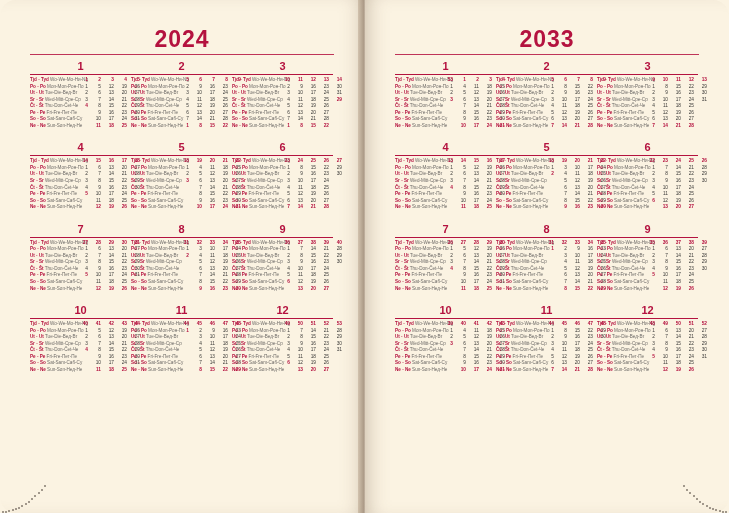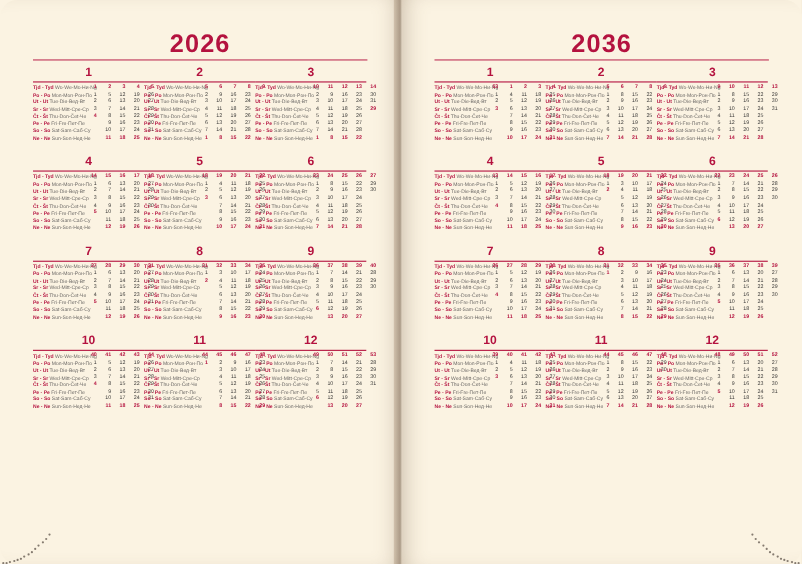--- a/index.html
+++ b/index.html
@@ -62,21 +62,21 @@
   .corner.bl{left:0;bottom:0;}
   .corner.br{right:0;bottom:0;}
   .dot{position:absolute;width:2px;height:2px;border-radius:50%;background:#5d534a;opacity:.75;}
 </style>
 </head>
 <body>
 
 <div class="spread">
 
   <div class="page left">
-    <div class="year">2026</div>
+    <div class="year">2024</div>
     <div class="rule" style="left:30px;top:54px;width:304px;"></div>
     <div class="grid" id="grid-left">
         <div class="qrow">
           <div class="month">
             <div class="mhdr">1</div>
             <div class="mline"></div>
             <div class="mbody">
               <div class="daynames">
                 <div class="dn"><span>Tjd - Tyd</span><span class="lat"> Wo-We-Mo-Hи-Ng</span></div>
                 <div class="dn"><span>Po - Po</span><span class="lat"> Mon-Mon-Pон-По</span></div>
@@ -895,21 +895,21 @@
               </div>
             </div>
           </div>
         </div>
       </div>
   </div>
 
   <div class="gutter"></div>
 
   <div class="page right">
-    <div class="year">2036</div>
+    <div class="year">2033</div>
     <div class="rule" style="left:30px;top:54px;width:304px;"></div>
     <div class="grid" id="grid-right">
         <div class="qrow">
           <div class="month">
             <div class="mhdr">1</div>
             <div class="mline"></div>
             <div class="mbody">
               <div class="daynames">
                 <div class="dn"><span>Tjd - Tyd</span><span class="lat"> Wo-We-Mo-Hи-Ng</span></div>
                 <div class="dn"><span>Po - Po</span><span class="lat"> Mon-Mon-Pон-По</span></div>

